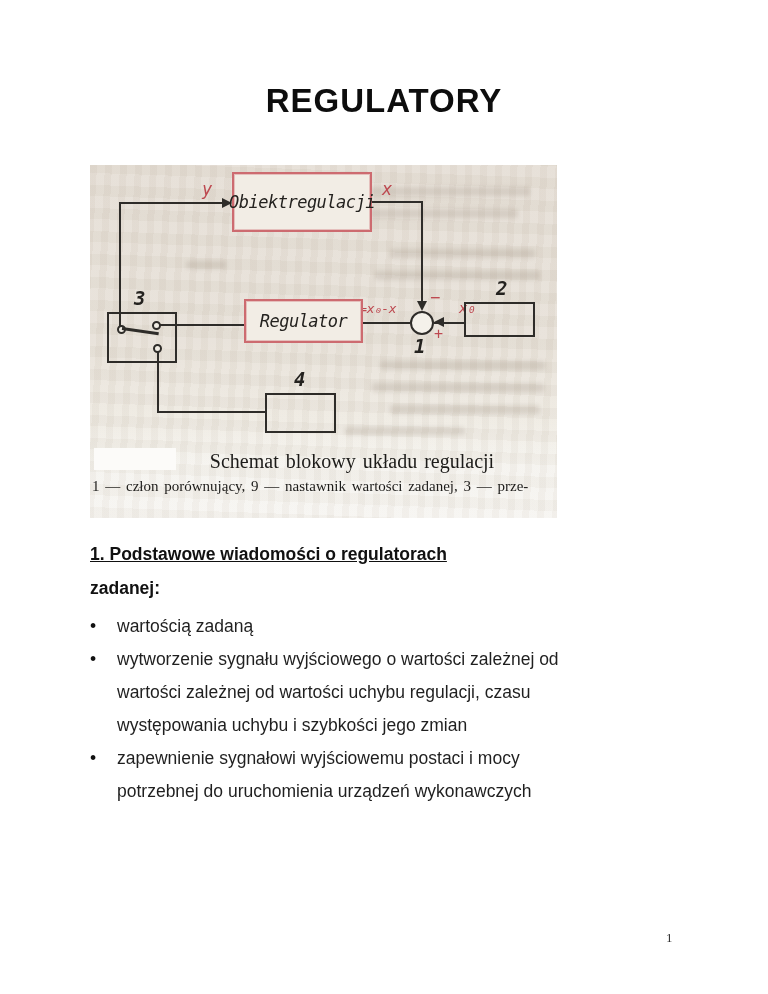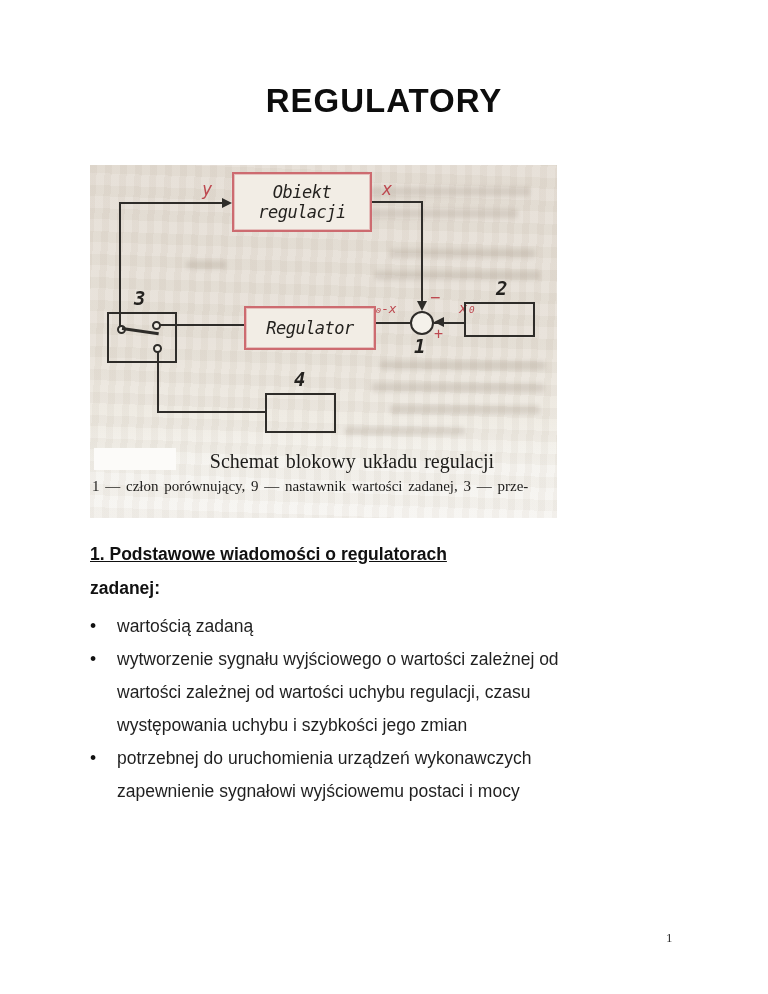--- a/index.html
+++ b/index.html
@@ -24,21 +24,21 @@
     pointer-events:none;
   }
   .bleed{position:absolute;background:rgba(128,112,92,.17);filter:blur(2px);border-radius:3px;}
   .dline{position:absolute;background:#2e2c29;}
   .ah-r{position:absolute;width:0;height:0;border-top:5px solid transparent;border-bottom:5px solid transparent;border-left:10px solid #2e2c29;}
   .ah-l{position:absolute;width:0;height:0;border-top:5px solid transparent;border-bottom:5px solid transparent;border-right:10px solid #2e2c29;}
   .ah-d{position:absolute;width:0;height:0;border-left:5px solid transparent;border-right:5px solid transparent;border-top:10px solid #2e2c29;}
   .blkbox{position:absolute;box-sizing:border-box;border:2px solid #2e2c29;background:transparent;}
   .redbox{
     position:absolute;box-sizing:border-box;border:2px solid #cd6b70;background:#f2ede5;
-    display:flex;flex-direction:column;align-items:center;justify-content:center;
+    display:flex;flex-direction:row;align-items:center;justify-content:center;
     box-shadow:inset 0 0 0 1px rgba(205,107,112,.35);
   }
   .handtext{font-family:"DejaVu Sans Mono",monospace;font-style:italic;color:#24221f;letter-spacing:-.5px;}
   .redtext{position:absolute;font-family:"DejaVu Sans Mono",monospace;font-style:italic;color:#bd4950;letter-spacing:-.5px;}
   .numlabel{position:absolute;font-family:"DejaVu Sans Mono",monospace;font-style:italic;font-weight:bold;color:#24221f;font-size:19px;}
   .jcircle{position:absolute;box-sizing:border-box;width:24px;height:24px;border-radius:50%;
     border:2px solid #2e2c29;background:#f4f1ea;}
   .scircle{position:absolute;box-sizing:border-box;width:9px;height:9px;border-radius:50%;
     border:2px solid #2e2c29;background:#f1ede5;}
   .lever{position:absolute;background:#2e2c29;transform-origin:left center;}
@@ -101,21 +101,21 @@
   <div class="dline" style="left:344px;top:157px;width:30px;height:2px"></div>
   <div class="ah-l" style="left:344px;top:152px"></div>
   <div class="redtext" style="left:369px;top:135px;font-size:14px">x₀</div>
   <div class="blkbox" style="left:374px;top:137px;width:71px;height:35px"></div>
   <div class="numlabel" style="left:406px;top:112px">2</div>
 
   <div class="dline" style="left:268px;top:157px;width:52px;height:2px"></div>
   <div class="ah-l" style="left:263px;top:152px"></div>
   <div class="redtext" style="left:262px;top:136px;font-size:13px">ε=x₀-x</div>
 
-  <div class="redbox" style="left:154px;top:141px;width:132px;height:44px">
+  <div class="redbox" style="left:154px;top:134px;width:119px;height:44px">
     <div class="handtext" style="font-size:17px">Regulator</div>
   </div>
 
   <div class="dline" style="left:68px;top:159px;width:86px;height:2px"></div>
   <div class="blkbox" style="left:17px;top:147px;width:70px;height:51px"></div>
   <div class="numlabel" style="left:44px;top:122px">3</div>
   <div class="scircle" style="left:27px;top:160px"></div>
   <div class="scircle" style="left:62px;top:156px"></div>
   <div class="scircle" style="left:63px;top:179px"></div>
   <div class="lever" style="left:32px;top:162px;width:37px;height:3px;transform:rotate(8deg)"></div>
@@ -144,19 +144,19 @@
     <div class="marker">•</div>
     <div class="blines">
       <div class="bline">wytworzenie sygnału wyjściowego o wartości zależnej od</div>
       <div class="bline">wartości zależnej od wartości uchybu regulacji, czasu</div>
       <div class="bline">występowania uchybu i szybkości jego zmian</div>
     </div>
   </div>
   <div class="bullet">
     <div class="marker">•</div>
     <div class="blines">
+      <div class="bline">zapewnienie sygnałowi wyjściowemu postaci i mocy</div>
       <div class="bline">potrzebnej do uruchomienia urządzeń wykonawczych</div>
-      <div class="bline">zapewnienie sygnałowi wyjściowemu postaci i mocy</div>
     </div>
   </div>
 </div>
 
 <div class="pagenum">1</div>
 
 </body></html>

